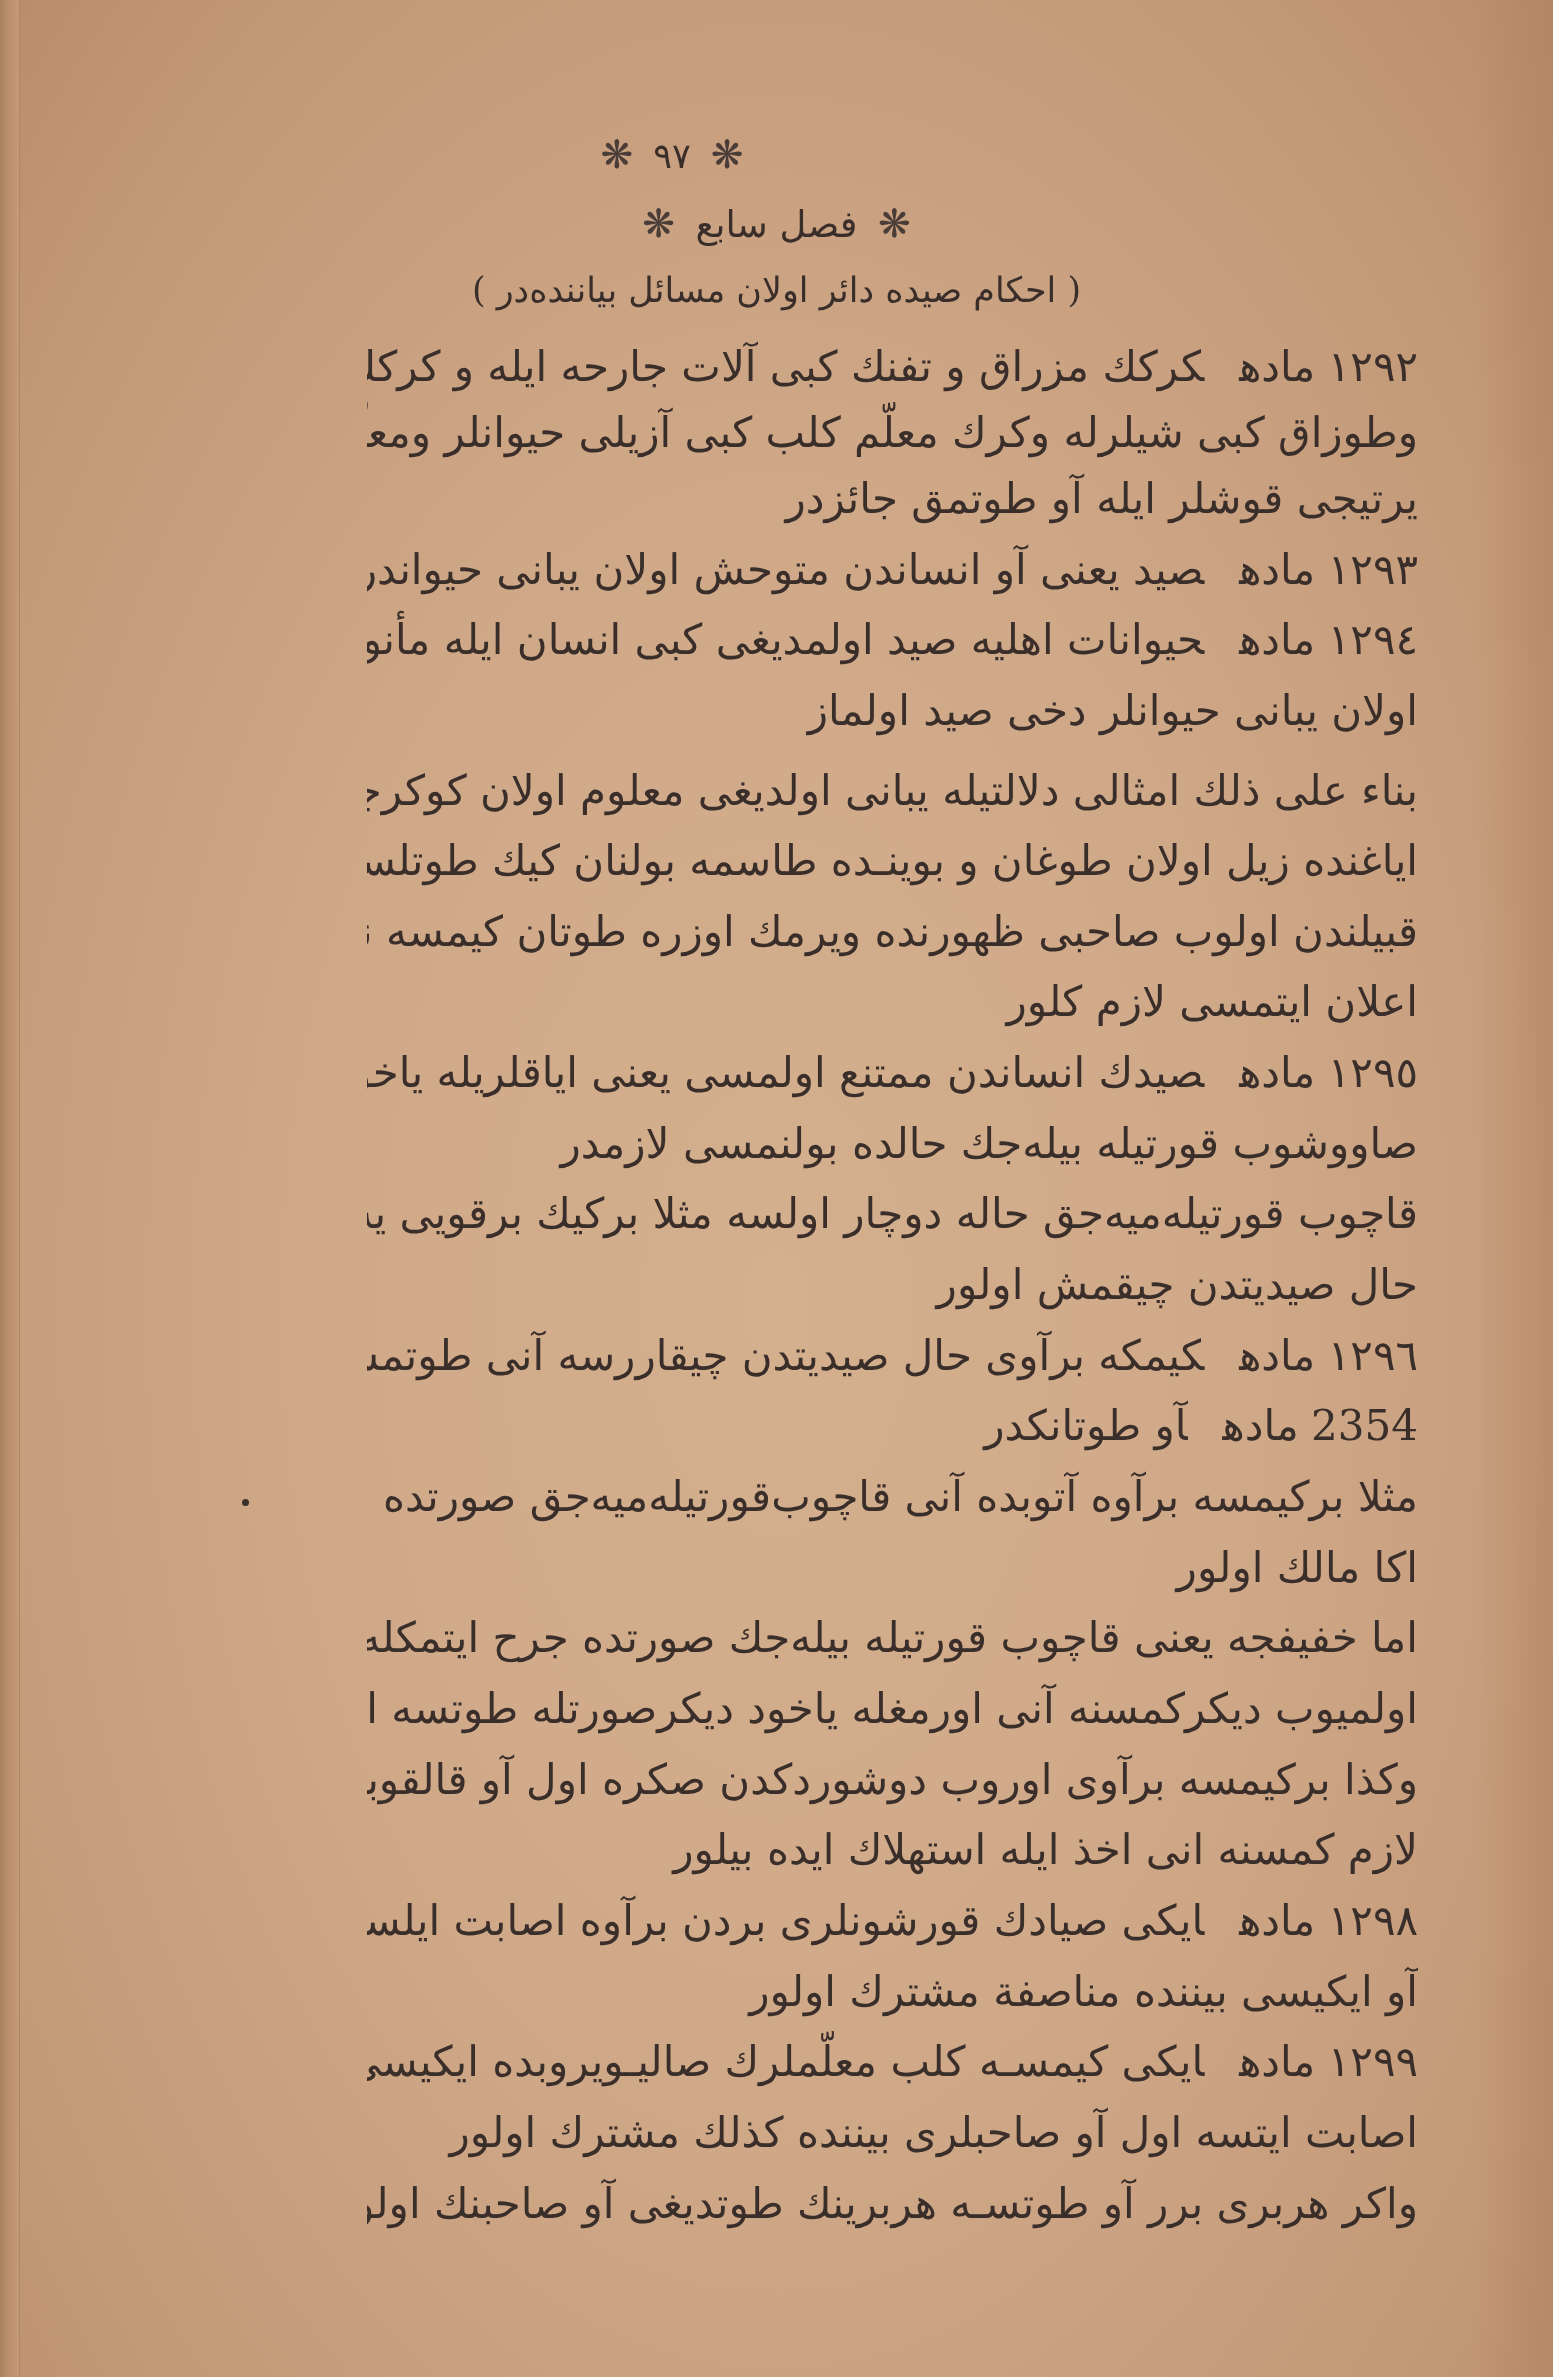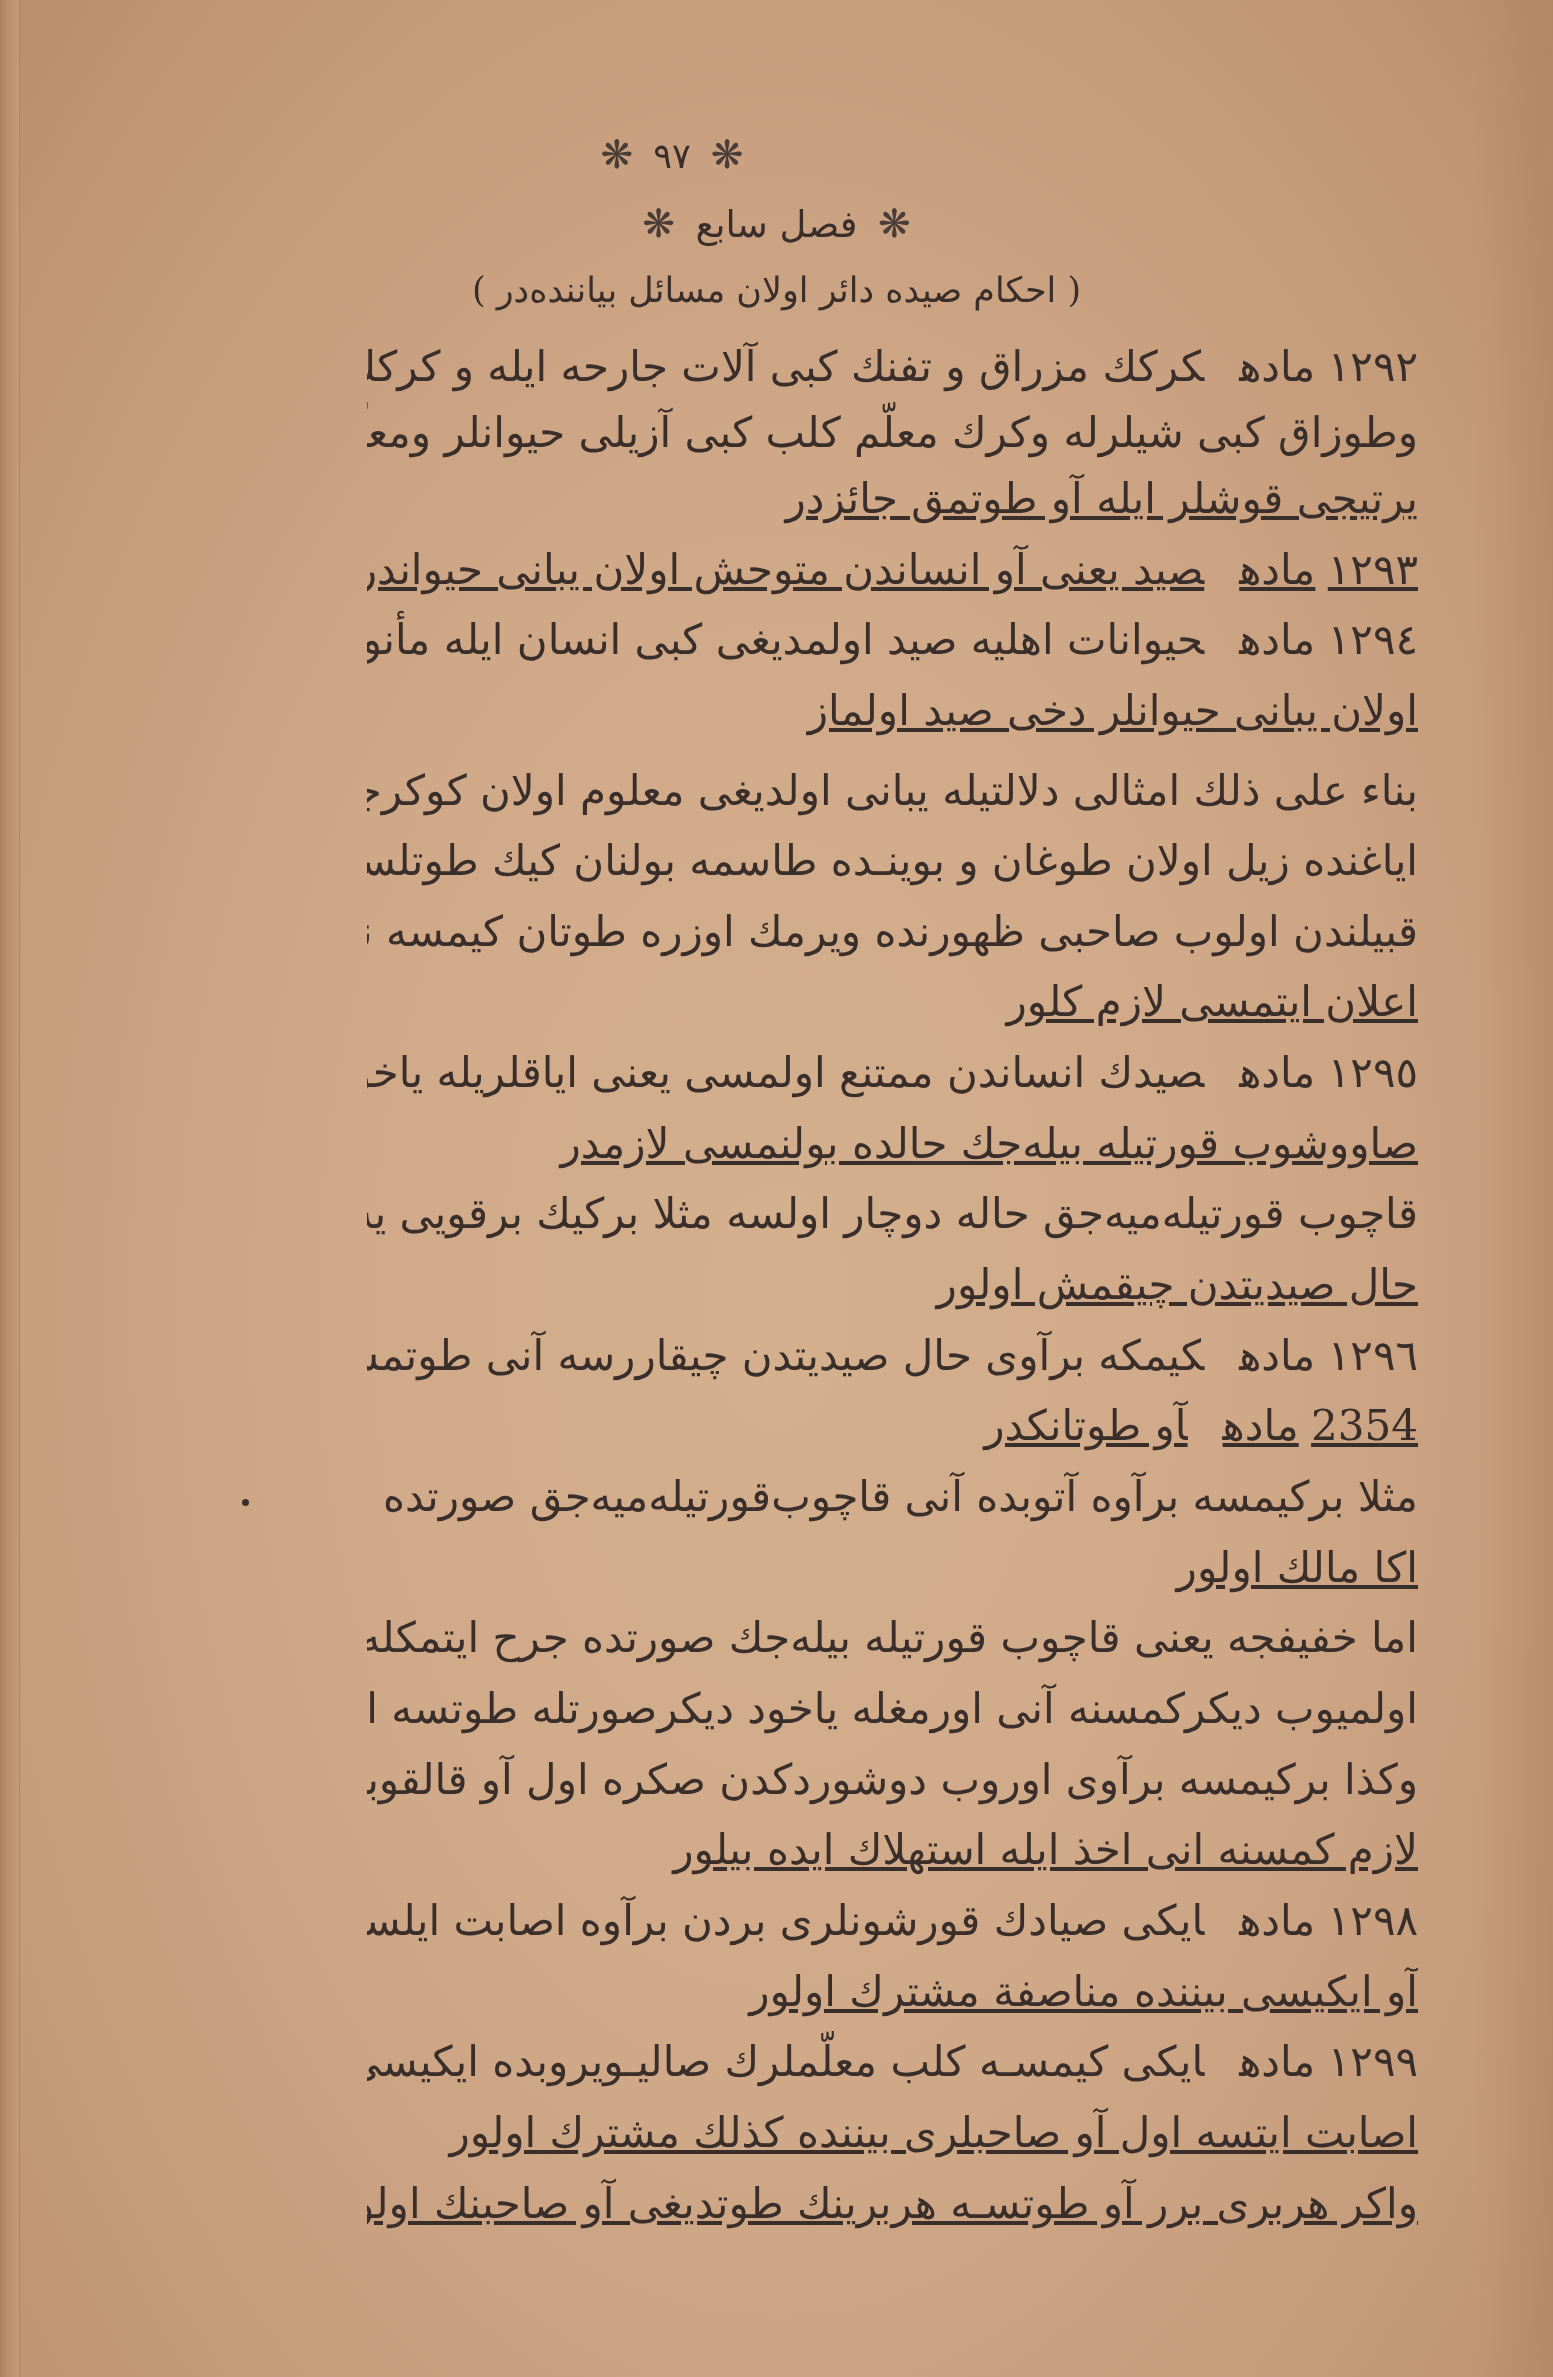--- a/index.html
+++ b/index.html
@@ -73,21 +73,20 @@
       line-height: 62px;
       font-size: 42px;
       white-space: nowrap;
       overflow: hidden;
       text-align: justify;
       text-align-last: justify;
     }
     .line.short {
       text-align: left;
       text-align-last: right;
-      text-decoration: underline;
     }
     .article-no {
       margin-left: 12.4px;
     }
     .article-label {
       margin-left: 35px;
     }
     .stray-mark {
       position: absolute;
       left: 242px;

